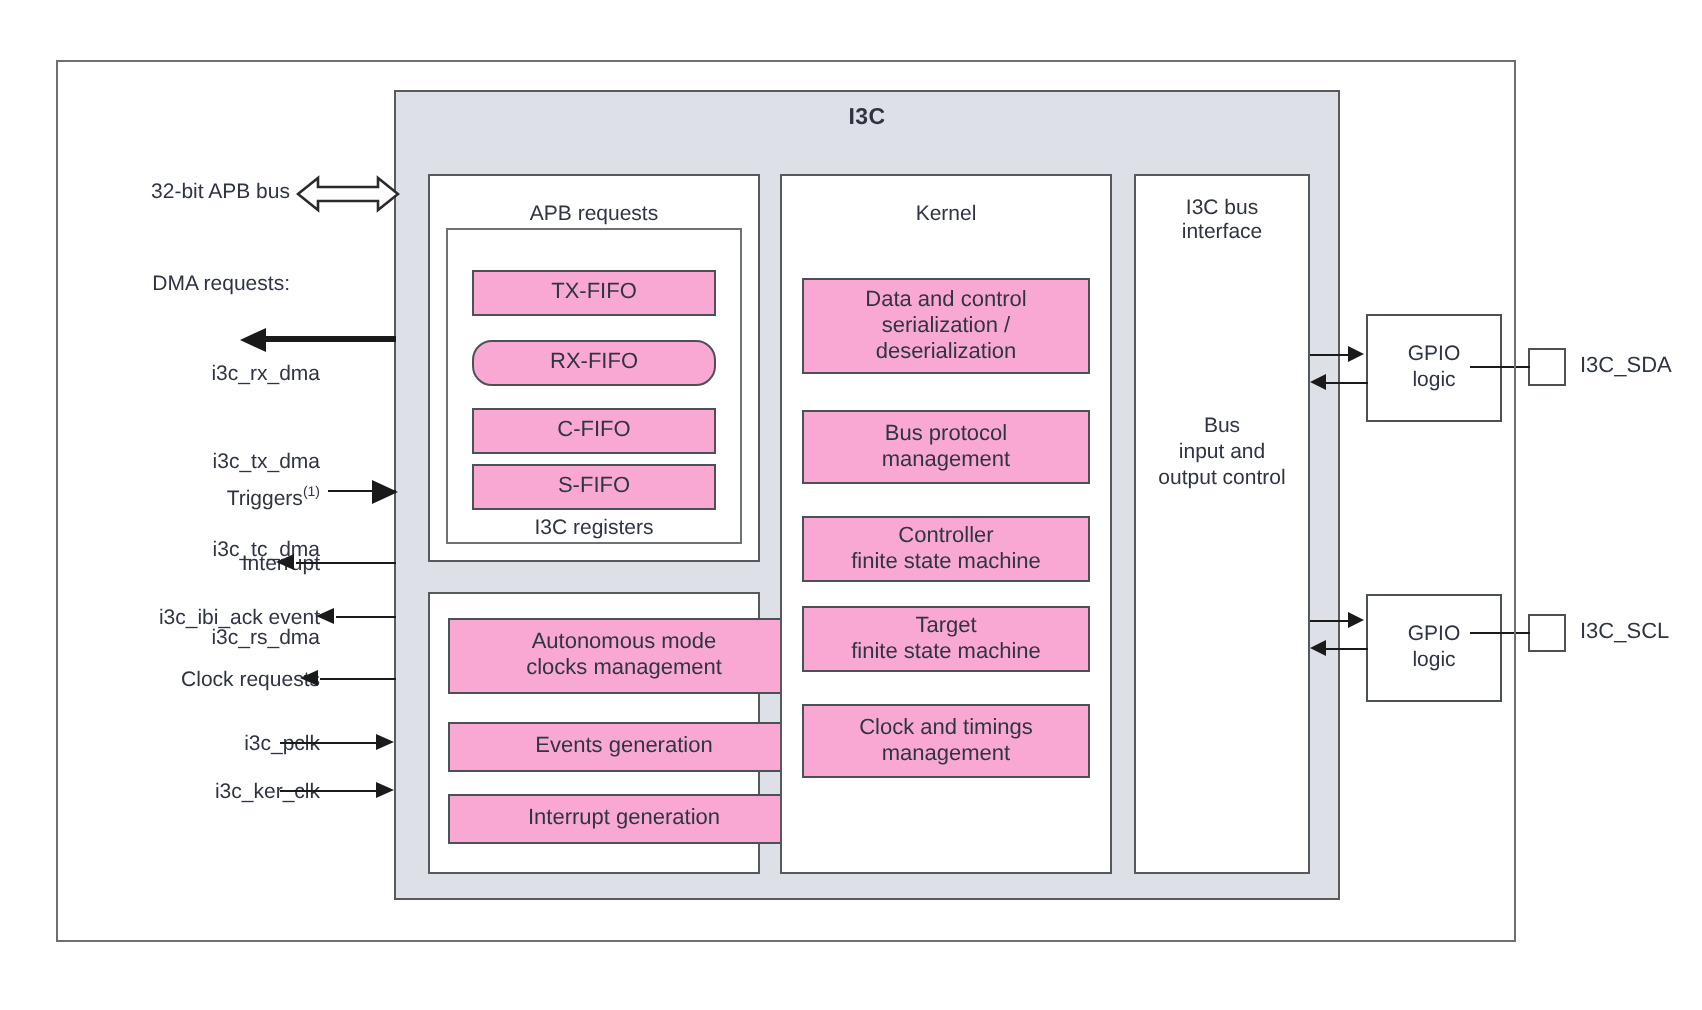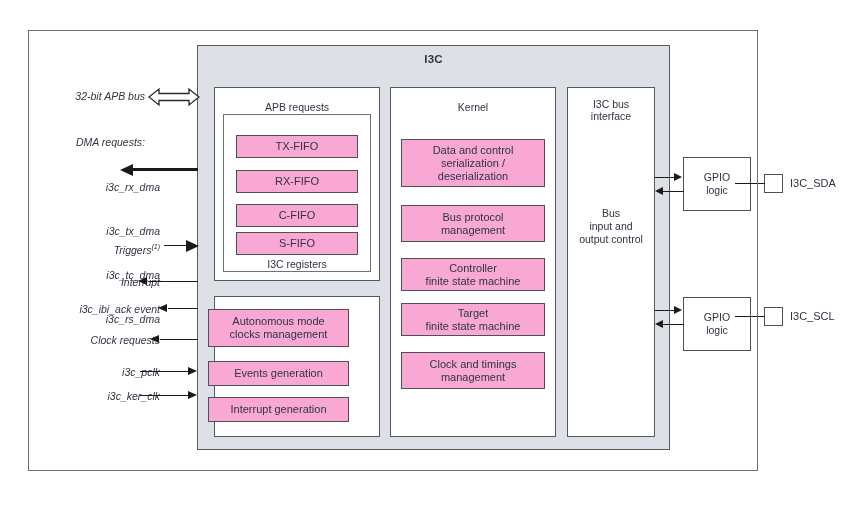--- a/index.html
+++ b/index.html
@@ -71,30 +71,30 @@
     display:flex;align-items:center;justify-content:center;
     text-align:center;
     font-size:11px;
     color:#2f3442;
     line-height:13px;
   }
 
   
   .fifo{left:236px; width:122px; height:23px;}
   .fifo-tx{top:135px;}
-  .fifo-rx{top:170px;}
+  .fifo-rx{top:170px;border-radius:10px;}
   .fifo-c {top:204px;}
   .fifo-s {top:232px;}
   .reg-caption{
     left:223px; top:258px; width:148px;
     text-align:center; font-size:10.5px; color:#2f3442;
   }
 
   
-  .apbb{left:208px; width:141px;}
+  .apbb{left:224px; width:176px;}
   .apbb-1{top:309px; height:38px;}
   .apbb-2{top:361px; height:25px;}
   .apbb-3{top:397px; height:25px;}
 
   
   .kb{left:401px; width:144px;}
   .kb-1{top:139px; height:48px;}
   .kb-2{top:205px; height:37px;}
   .kb-3{top:258px; height:33px;}
   .kb-4{top:303px; height:33px;}
@@ -124,21 +124,21 @@
   .pin-scl{left:764px; top:307px;}
 
   
   .pin-label{font-size:11px;color:#2f3442;}
   .pin-label-sda{left:790px; top:177px;}
   .pin-label-scl{left:790px; top:310px;}
 
   
   .lbl{
     font-size:10.5px; color:#2f3442; text-align:right;
-    line-height:13px; white-space:nowrap;font-style:italic;
+    line-height:13px; white-space:nowrap;
   }
   .lbl-apb     {left:10px;  top:90px;  width:135px;}
   .lbl-dma-hdr {left:10px;  top:136px; width:135px;}
   .lbl-dma-list{left:10px;  top:150px; width:150px;}
   .lbl-trig    {left:10px;  top:240px; width:150px;}
   .lbl-int     {left:10px;  top:276px; width:150px;}
   .lbl-ibi     {left:10px;  top:303px; width:150px;}
   .lbl-clkreq  {left:10px;  top:334px; width:150px;}
   .lbl-pclk    {left:10px;  top:366px; width:150px;}
   .lbl-kerclk  {left:10px;  top:390px; width:150px;}

